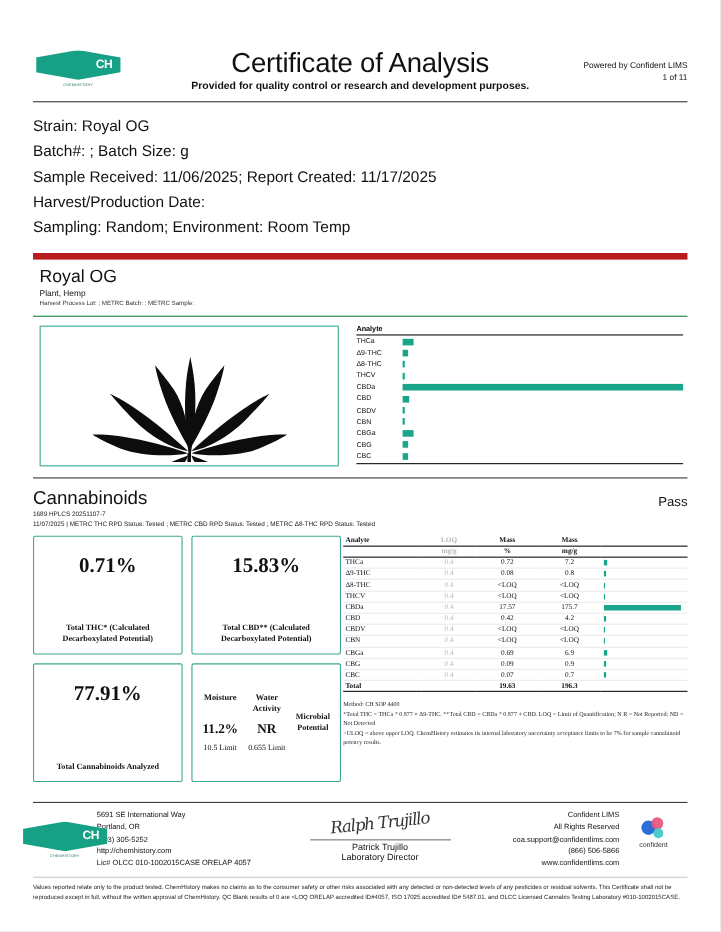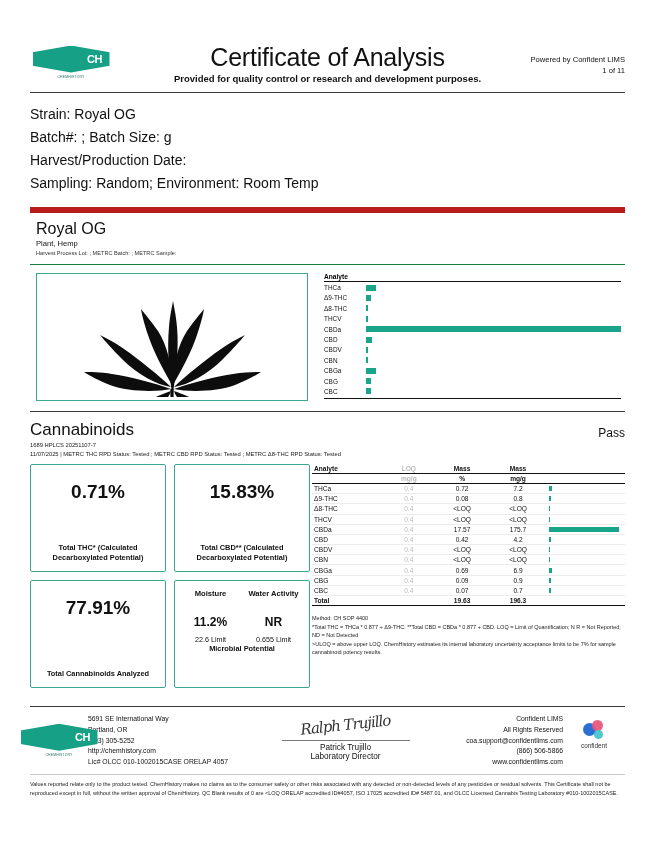--- a/index.html
+++ b/index.html
@@ -188,20 +188,21 @@
   .cann-meta {
     font-size: 5.8px;
     color: #222;
     line-height: 1.5;
     margin-top: 1px;
     padding-bottom: 5px;
   }
   .cann-body {
     display: flex;
     gap: 2px;
+    font-family: Liberation Serif, serif;
   }
   .cards {
     width: 280px;
   }
   .card-row {
     display: flex;
     gap: 8px;
     margin-bottom: 8px;
   }
   .card {
@@ -222,23 +223,23 @@
     color: #111;
   }
   .card .cap {
     font-size: 7.4px;
     font-weight: bold;
     text-align: center;
     line-height: 1.35;
     color: #111;
   }
   .card.split {
-    flex-direction: column;
+    flex-direction: row;
     padding: 8px 4px 8px 4px;
-    justify-content: flex-start;
+    justify-content: center;
   }
   .split-top {
     display: flex;
     width: 100%;
     justify-content: space-around;
     align-items: flex-start;
   }
   .split-col {
     text-align: center;
     flex: 1;
@@ -425,20 +426,21 @@
       </div>
       <div class="powered">
         <div>Powered by Confident LIMS</div>
         <div>1 of 11</div>
       </div>
     </div>
 
     <div class="meta-box">
       <div>Strain: Royal OG</div>
       <div>Batch#: ; Batch Size: g</div>
+      <div>Sample Received: 11/06/2025; Report Created: 11/17/2025</div>
       <div>Harvest/Production Date:</div>
       <div>Sampling: Random; Environment: Room Temp</div>
     </div>
 
     <div class="sample-box">
       <div class="sample-name">Royal OG</div>
       <div class="sample-type">Plant, Hemp</div>
       <div class="sample-lot">Harvest Process Lot: ; METRC Batch: ; METRC Sample:</div>
     </div>
 
@@ -560,21 +562,21 @@
         <div class="card-row">
           <div class="card">
             <div class="big">77.91%</div>
             <div class="cap">Total Cannabinoids Analyzed</div>
           </div>
           <div class="card split">
             <div class="split-top">
               <div class="split-col">
                 <div class="h">Moisture</div>
                 <div class="v">11.2%</div>
-                <div class="lim">22.6 Limit</div>
+                <div class="lim">10.5 Limit</div>
               </div>
               <div class="split-col">
                 <div class="h">Water Activity</div>
                 <div class="v">NR</div>
                 <div class="lim">0.655 Limit</div>
               </div>
             </div>
             <div class="cap">Microbial Potential</div>
           </div>
         </div>

